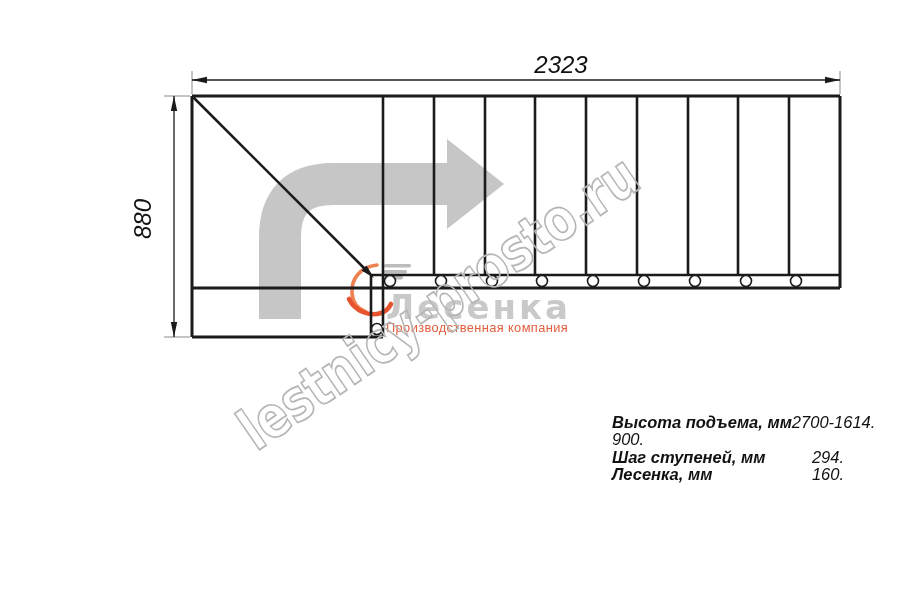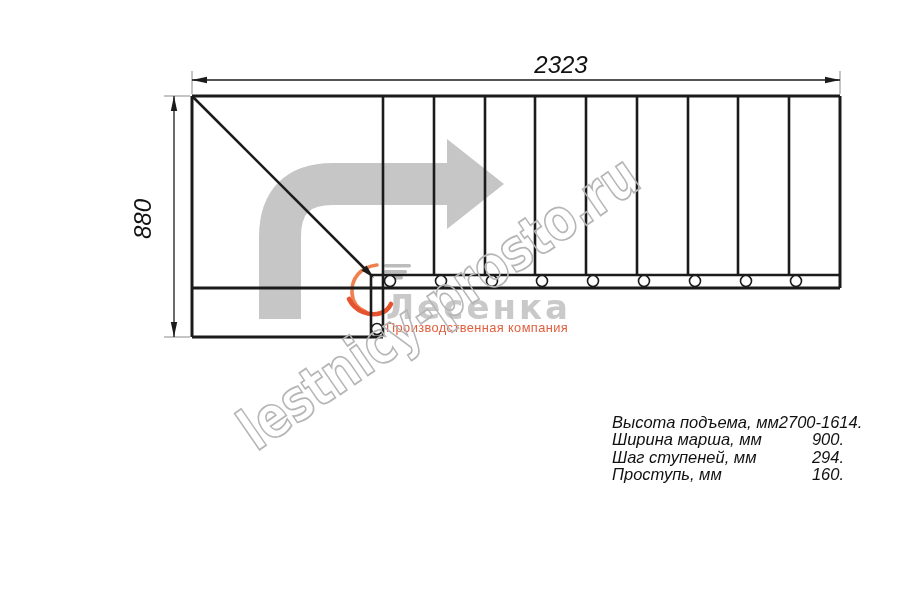--- a/index.html
+++ b/index.html
@@ -8,21 +8,21 @@
     overflow:hidden;font-family:"Liberation Sans",sans-serif;
   }
   .stage svg{position:absolute;left:0;top:0;}
 
   
   .spec-table{
     position:absolute;left:612px;top:414px;width:232px;
     font-style:italic;font-size:16.5px;line-height:17.4px;color:#111;
   }
   .spec-row{display:flex;justify-content:space-between;white-space:nowrap;}
-  .spec-label{text-align:left;}
+  .spec-label{text-align:left;font-weight:bold;}
   .spec-value{text-align:right;}
 
   
   .dim-text{font-family:"Liberation Sans",sans-serif;font-style:italic;
     font-size:24px;fill:#111;}
   .brand-text{font-family:"DejaVu Sans","Liberation Sans",sans-serif;
     font-weight:bold;font-size:34px;fill:#c9c9c9;letter-spacing:3px;}
   .brand-sub{font-family:"Liberation Sans",sans-serif;font-size:12.8px;
     fill:#e25e3d;letter-spacing:.4px;}
   .watermark-text{font-family:"DejaVu Sans","Liberation Sans",sans-serif;
@@ -119,26 +119,25 @@
 
     <text class="watermark-text" x="450" y="319" text-anchor="middle" transform="rotate(-34.5 450 319)" textLength="470" lengthAdjust="spacingAndGlyphs">lestnicy-prosto.ru</text>
   </svg>
 
   <div class="spec-table">
     <div class="spec-row">
       <span class="spec-label">Высота подъема, мм</span>
       <span class="spec-value">2700-1614.</span>
     </div>
     <div class="spec-row">
-      <span class="spec-label">Ширина марша, мм</span>
       <span class="spec-value">900.</span>
     </div>
     <div class="spec-row">
       <span class="spec-label">Шаг ступеней, мм</span>
       <span class="spec-value">294.</span>
     </div>
     <div class="spec-row">
-      <span class="spec-label">Проступь, мм</span>
+      <span class="spec-label">Лесенка, мм</span>
       <span class="spec-value">160.</span>
     </div>
   </div>
 
 </div>
 
 </body></html>

